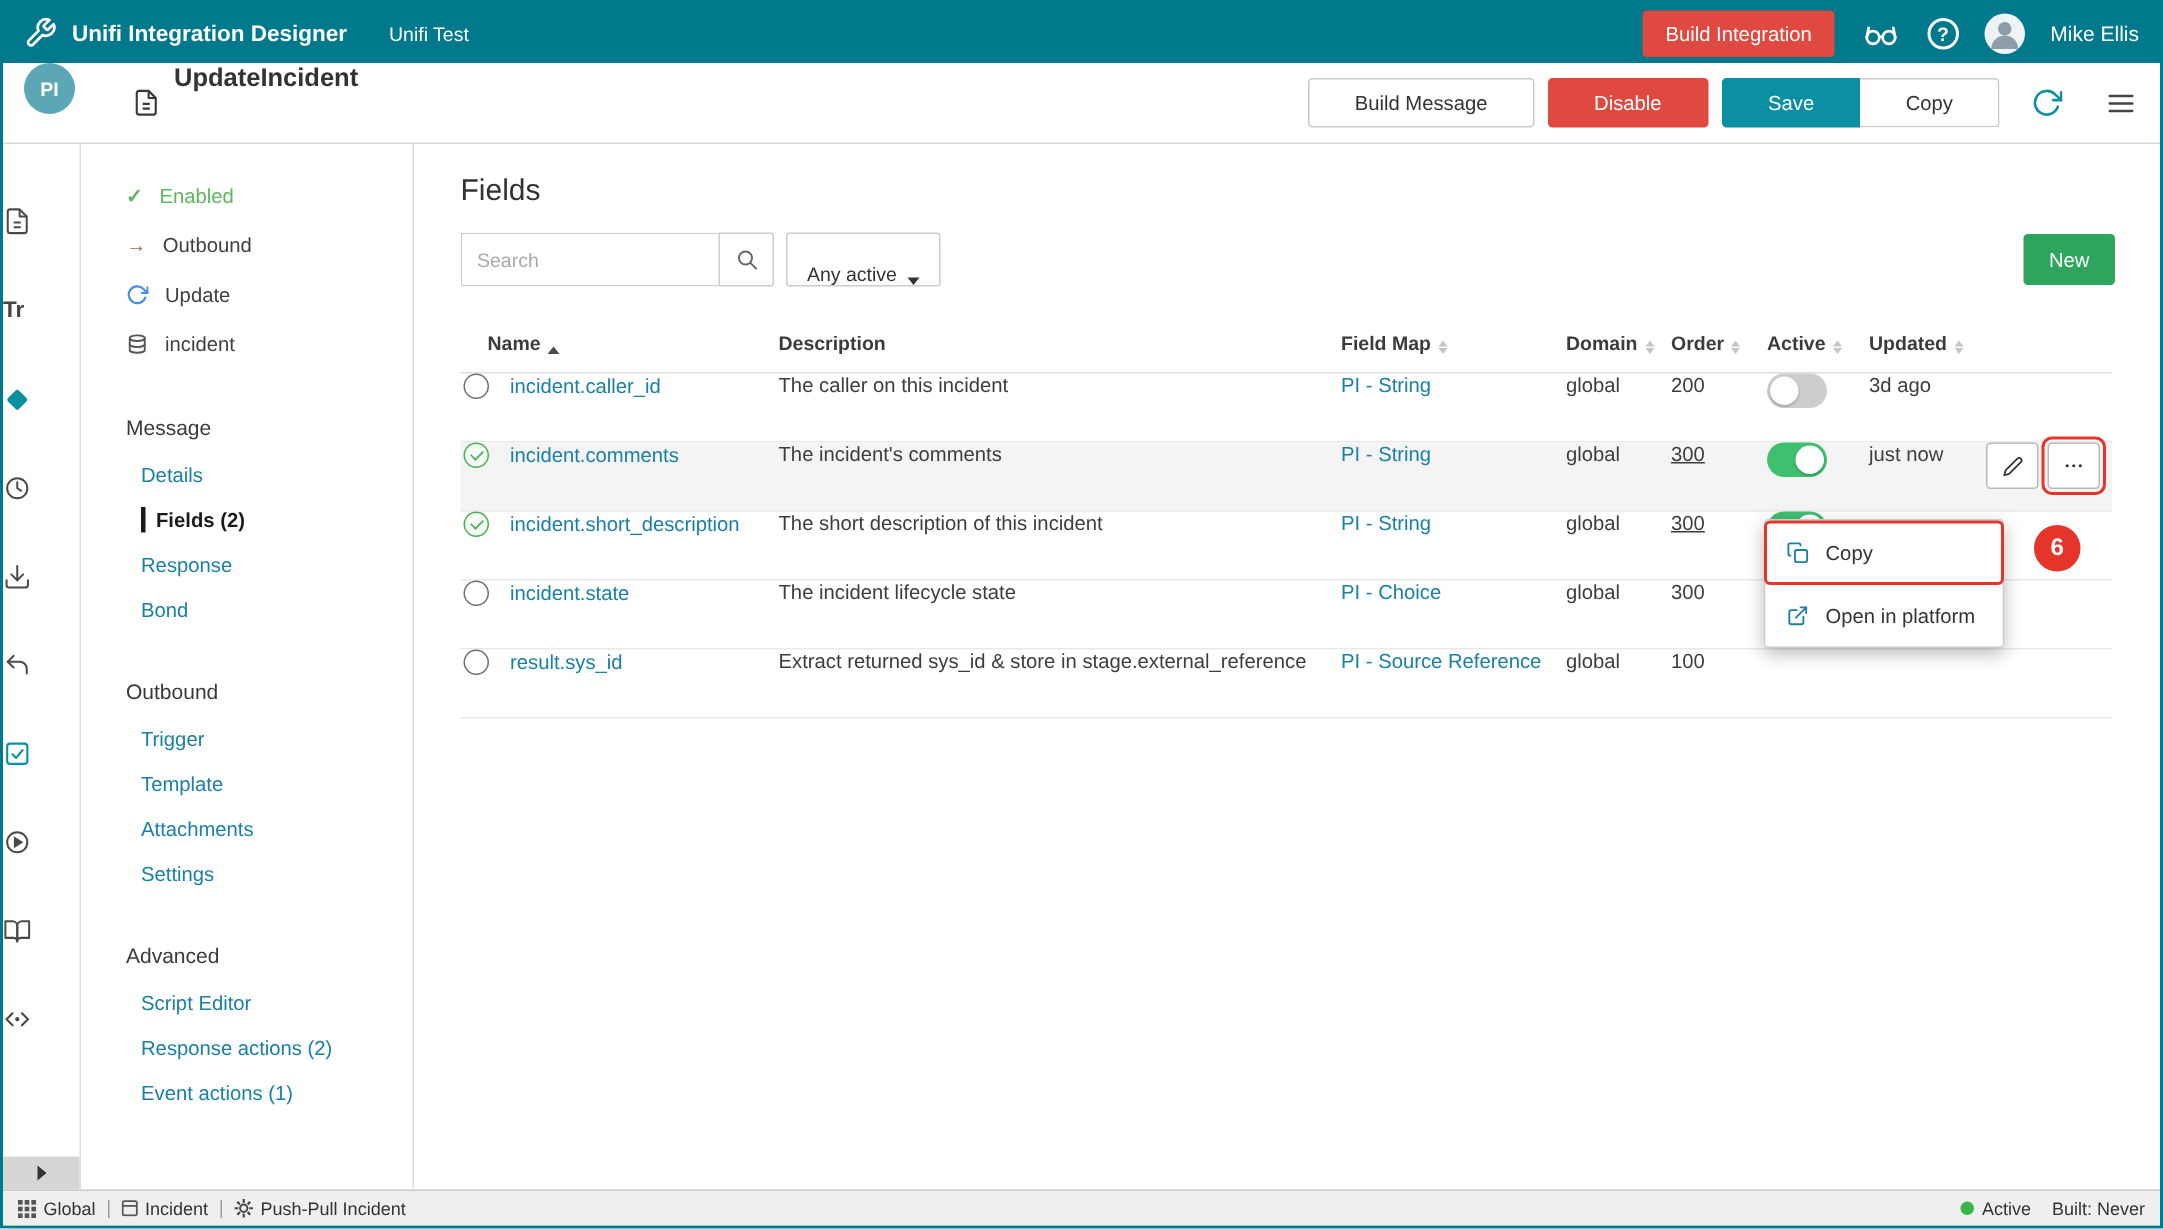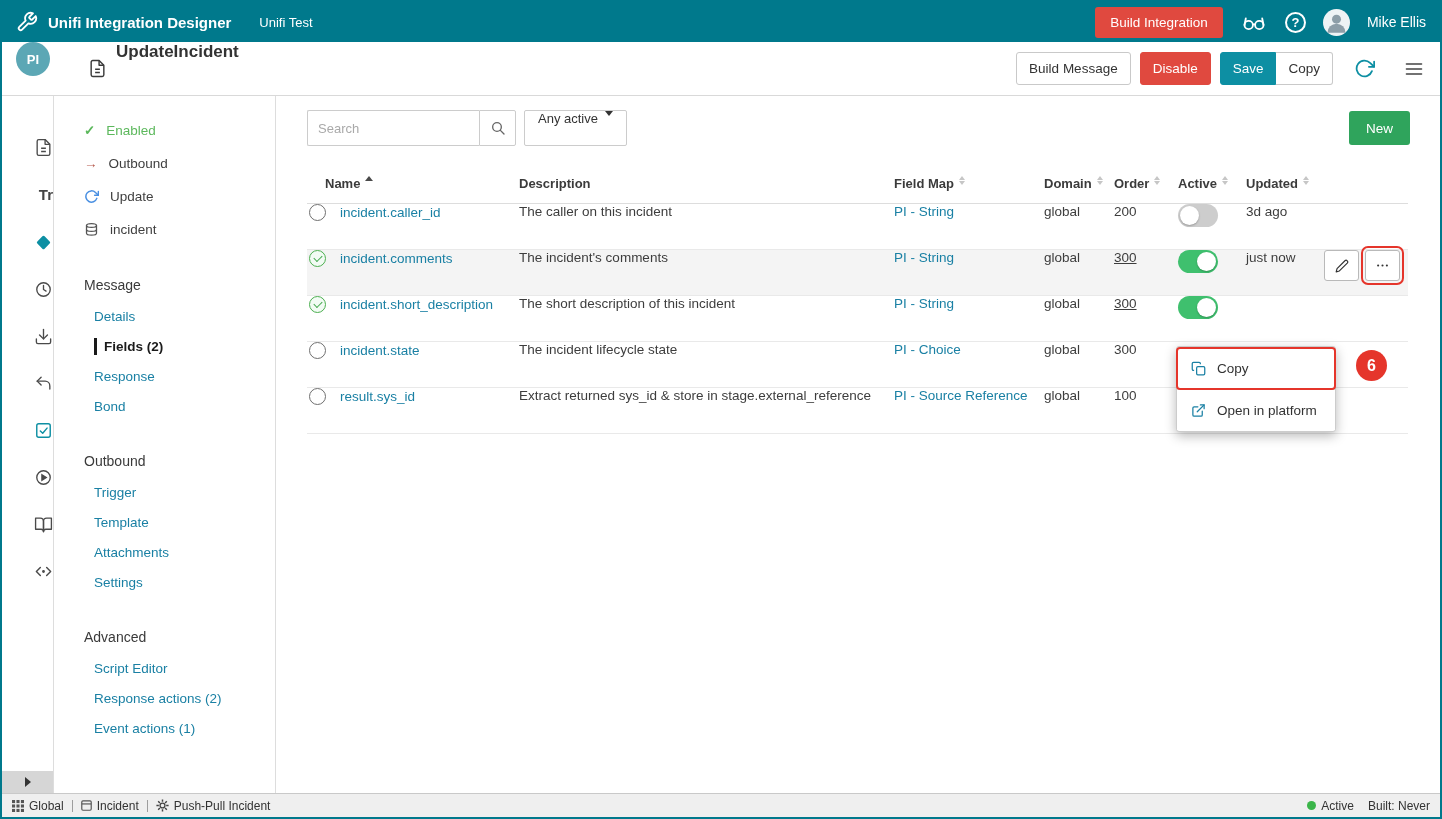--- a/index.html
+++ b/index.html
@@ -19,33 +19,33 @@
   .help{width:21px;height:21px;border:2px solid #fff;border-radius:50%;display:flex;align-items:center;justify-content:center;font-size:13px;font-weight:700;cursor:pointer}
   .tb-avatar{width:27px;height:27px;border-radius:50%;background:#eef3f5;display:flex;align-items:center;justify-content:center;overflow:hidden;cursor:pointer}
   .tb-user{font-size:14px}
 
   
   .header{flex:0 0 54px;background:#fff;border-bottom:1px solid #d9d9d9;display:flex;padding:0 14px}
   .pi-circle{width:34px;height:34px;border-radius:50%;background:#5CA7B5;color:#fff;font-size:13px;font-weight:700;display:flex;align-items:center;justify-content:center;margin-right:38px;flex:0 0 34px}
   .h-doc{color:#3a3a3a;margin-right:9px;display:flex}
   .h-title{font-size:17px;font-weight:700;color:#333}
   .h-right{margin-left:auto;display:flex;align-items:center;gap:9px}
-  .btn{height:33px;padding:0 12px;font-size:13.5px;border-radius:3px;cursor:pointer;display:inline-flex;align-items:center}
+  .btn{height:33px;padding:0 30px;font-size:13.5px;border-radius:3px;cursor:pointer;display:inline-flex;align-items:center}
   .btn-plain{background:#fff;border:1px solid #c9c9c9;color:#333}
   .btn-danger{background:var(--red);border:1px solid var(--red);color:#fff}
   .btn-group{display:flex}
   .btn-save{background:var(--teal);border:1px solid var(--teal);color:#fff;border-radius:3px 0 0 3px}
   .btn-copy2{background:#fff;border:1px solid #c9c9c9;border-left:none;color:#333;border-radius:0 3px 3px 0}
   .h-refresh{color:var(--teal);margin:0 8px 0 12px;display:flex;cursor:pointer}
   .h-menu{display:flex;cursor:pointer;margin-left:10px;color:#444}
 
   
   .body{flex:1;display:flex;min-height:0}
 
-  .strip{flex:0 0 52px;border-right:1px solid #ddd;display:flex;flex-direction:column;align-items:flex-end;padding-top:42px;gap:28px;position:relative;color:#4a4a4a}
+  .strip{flex:0 0 52px;border-right:1px solid #ddd;display:flex;flex-direction:column;align-items:flex-start;padding-top:42px;gap:40px;position:relative;color:#4a4a4a}
   .strip .ic{cursor:pointer}
   .tr-text{font-size:15px;font-weight:700;color:#444;line-height:20px;cursor:pointer}
   .strip-expand{position:absolute;bottom:0;left:0;width:100%;height:22px;background:#d6d6d6;display:flex;align-items:center;justify-content:center;cursor:pointer}
   .tri-right{width:0;height:0;border-top:5px solid transparent;border-bottom:5px solid transparent;border-left:6px solid #333}
 
   .nav{flex:0 0 222px;border-right:1px solid #ddd;padding:24px 0 0 30px;overflow:hidden}
   .nav-status{display:flex;align-items:center;gap:11px;margin-bottom:13px;height:20px;font-size:13.5px;color:#3f3f3f;cursor:pointer}
   .nav-status .g-check{color:var(--check);font-weight:700}
   .nav-status .g-arrow{color:#B5574A;font-weight:700}
   .lbl-green{color:var(--check)}
@@ -54,27 +54,27 @@
   .nav-item{margin-top:13px;margin-left:10px;font-size:13.5px;color:var(--link);line-height:17px;cursor:pointer}
   .nav-item.active{color:#1b1b1b;font-weight:700;border-left:3px solid #1a1a1a;padding-left:7px;margin-left:10px}
 
   
   .main{flex:1;position:relative;padding:14px 30px 0 31px;min-width:0}
   .m-title{font-size:20px;font-weight:500;color:#333;margin:6px 0 16px}
   .controls{display:flex;align-items:center;margin-bottom:18px}
   .search-input{width:172px;height:36px;border:1px solid #ccc;border-right:none;border-radius:2px 0 0 2px;padding:0 10px;font-size:13px;color:#333;outline:none}
   .search-input::placeholder{color:#a9a9a9}
   .search-btn{width:37px;height:36px;border:1px solid #ccc;background:#fff;border-radius:0 2px 2px 0;display:flex;align-items:center;justify-content:center;color:#666;cursor:pointer}
-  .filter-btn{margin-left:8px;height:36px;padding:0 13px;border:1px solid #ccc;border-radius:2px;background:#fff;font-size:13px;color:#333;display:flex;align-items:flex-start;gap:7px;cursor:pointer}
+  .filter-btn{margin-left:8px;height:36px;padding:0 13px;border:1px solid #ccc;border-radius:2px;background:#fff;font-size:13px;color:#333;display:flex;align-items:flex-end;gap:7px;cursor:pointer}
   .caret-down{width:0;height:0;border-left:4px solid transparent;border-right:4px solid transparent;border-top:5px solid #333}
   .btn-new{margin-left:auto;height:34px;padding:0 17px;background:var(--green);color:#fff;border:none;border-radius:3px;font-size:13.5px;cursor:pointer}
 
   .table{width:1101px;max-width:100%}
   .thead{display:flex;align-items:center;height:40px;border-bottom:1px solid #ddd;font-size:13px;font-weight:700;color:#3b3b3b}
-  .thead .hc{display:flex;align-items:flex-start;gap:5px;cursor:pointer}
+  .thead .hc{display:flex;align-items:flex-end;gap:5px;cursor:pointer}
   .sorters{display:flex;flex-direction:column;gap:1px}
   .s-up{width:0;height:0;border-left:3.5px solid transparent;border-right:3.5px solid transparent;border-bottom:4.5px solid #c6c6c6}
   .s-dn{width:0;height:0;border-left:3.5px solid transparent;border-right:3.5px solid transparent;border-top:4.5px solid #c6c6c6}
   .s-asc{width:0;height:0;border-left:4px solid transparent;border-right:4px solid transparent;border-bottom:5px solid #4a4a4a}
   .trow{display:flex;align-items:flex-start;height:46px;border-bottom:1px solid #e9e9e9;font-size:13.5px;color:#3d3d3d}
   .trow.selected{background:#f4f4f4}
   .c1{flex:0 0 212px;display:flex;align-items:center;gap:14px;padding-left:2px}
   .thead .c1{padding-left:18px}
   .c2{flex:0 0 375px}.c3{flex:0 0 150px}.c4{flex:0 0 70px}.c5{flex:0 0 64px}.c6{flex:0 0 68px}.c7{flex:0 0 78px}
   .c8{flex:1;display:flex;justify-content:flex-end;align-items:center;gap:6px;padding-right:14px}
@@ -285,20 +285,21 @@
 
       <div class="nav-sec">
         <div class="nav-sec-title">Advanced</div>
         <div class="nav-item">Script Editor</div>
         <div class="nav-item">Response actions (2)</div>
         <div class="nav-item">Event actions (1)</div>
       </div>
     </nav>
 
     <main class="main">
+      <h1 class="m-title">Fields</h1>
 
       <div class="controls">
         <input class="search-input" type="text" placeholder="Search" style="">
         <span class="search-btn">
           <svg width="16" height="16" viewBox="0 0 24 24" fill="none" stroke="#666" stroke-width="2" stroke-linecap="round">
               <circle cx="10.5" cy="10.5" r="6.5"></circle>
               <path d="M15.6 15.6L21 21"></path>
             </svg>
         </span>
         <span class="filter-btn">

